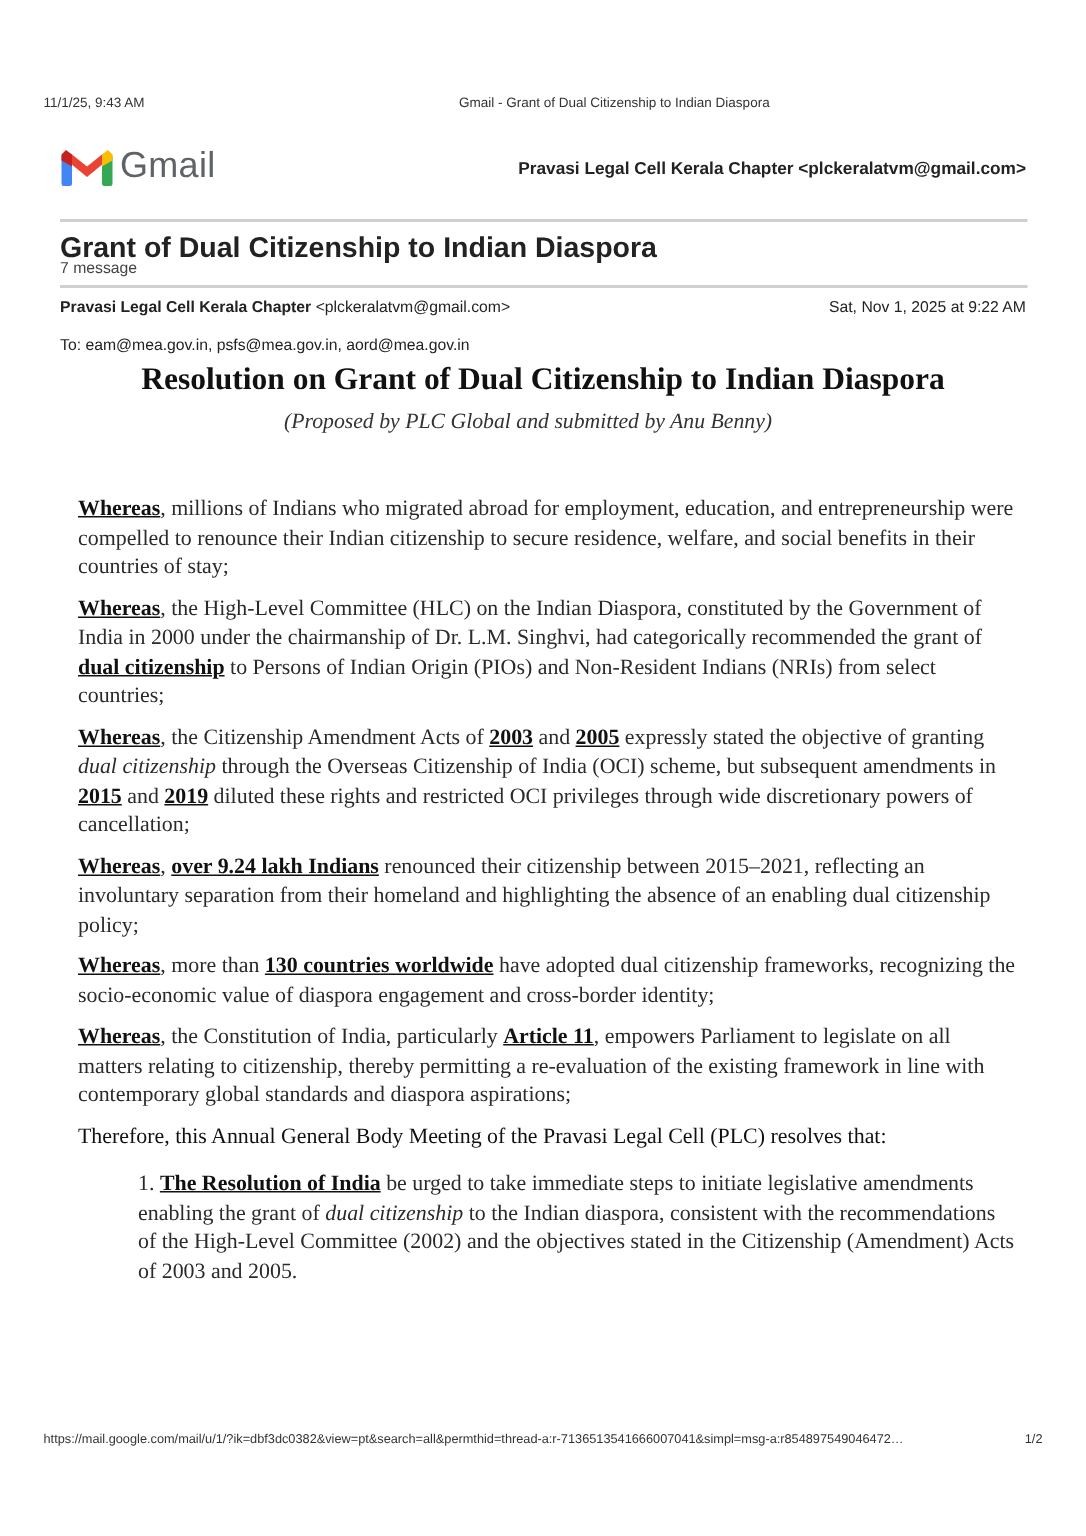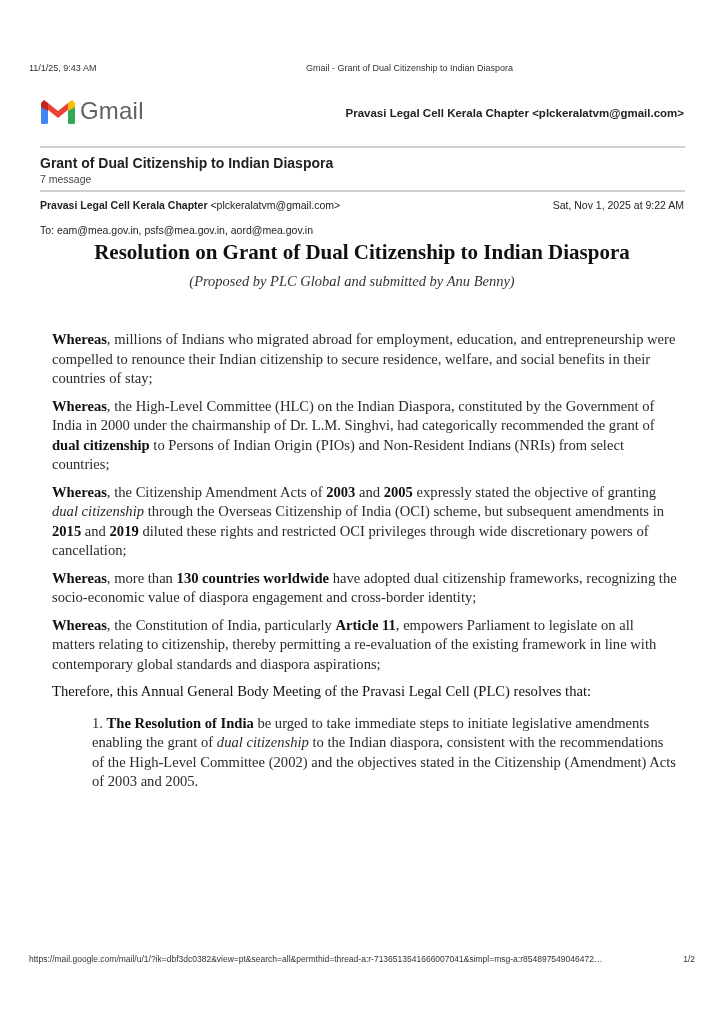--- a/index.html
+++ b/index.html
@@ -9,34 +9,34 @@
 
   .print-header { position:absolute; top:63px; left:0; width:724px; font-size:9px; color:#333; }
   .print-header .date { position:absolute; left:29px; }
   .print-header .title { position:absolute; left:306px; }
 
   .gmail-logo { position:absolute; left:40px; top:97px; display:flex; align-items:center; gap:4px; }
   .gmail-logo .word { font-size:24px; color:#5f6368; letter-spacing:0.2px; }
   .account { position:absolute; right:40px; top:107px; font-size:11.5px; font-weight:bold; color:#222; }
 
   .hr { position:absolute; left:40px; width:645px; height:2px; background:#d0d0d0; }
-  .subject { position:absolute; left:40px; top:155px; font-size:14px; font-weight:bold; color:#222; }
+  .subject { position:absolute; left:40px; top:155px; font-size:19px; font-weight:bold; color:#222; }
   .count { position:absolute; left:40px; top:173px; font-size:10.5px; color:#444; }
 
   .sender { position:absolute; left:40px; top:199px; font-size:10.5px; color:#222; }
   .sender b { font-weight:bold; }
   .msg-date { position:absolute; right:40px; top:199px; font-size:10.5px; color:#222; }
   .recipients { position:absolute; left:40px; top:224px; font-size:10.5px; color:#222; }
 
   .doc-title { position:absolute; left:0; width:724px; text-align:center; top:240px; font-size:21px; font-weight:bold; color:#111; }
   .doc-sub { position:absolute; left:0; width:704px; text-align:center; top:273px; font-size:14.5px; font-style:italic; color:#333; }
 
   .body { position:absolute; left:52px; width:625px; top:330px; font-size:14.6px; line-height:19.5px; color:#2a2a2a; }
   .body p { margin:0 0 8px 0; }
-  .body b { color:#111; }
+  .body b { color:#111;text-decoration:underline; }
   .body .therefore { font-weight:normal; color:#111; margin-bottom:12px; }
   .body .item { margin-left:40px; }
 
   .print-footer { position:absolute; top:954px; left:29px; width:666px; font-size:8.5px; color:#333; }
   .print-footer .url { position:absolute; left:0; }
   .print-footer .page { position:absolute; right:0; }
 </style>
 </head>
 <body>
 
@@ -72,20 +72,21 @@
 <div class="recipients sans">To: eam@mea.gov.in, psfs@mea.gov.in, aord@mea.gov.in</div>
 
 <div class="doc-title serif">Resolution on Grant of Dual Citizenship to Indian Diaspora</div>
 <div class="doc-sub serif">(Proposed by PLC Global and submitted by Anu Benny)</div>
 
 <div class="body serif">
   <div id="paras">
       <p><b>Whereas</b><span>, millions of Indians who migrated abroad for employment, education, and entrepreneurship were compelled to renounce their Indian citizenship to secure residence, welfare, and social benefits in their countries of stay;</span></p>
       <p><b>Whereas</b><span>, the High-Level Committee (HLC) on the Indian Diaspora, constituted by the Government of India in 2000 under the chairmanship of Dr. L.M. Singhvi, had categorically recommended the grant of </span><b>dual citizenship</b><span> to Persons of Indian Origin (PIOs) and Non-Resident Indians (NRIs) from select countries;</span></p>
       <p><b>Whereas</b><span>, the Citizenship Amendment Acts of </span><b>2003</b><span> and </span><b>2005</b><span> expressly stated the objective of granting </span><i>dual citizenship</i><span> through the Overseas Citizenship of India (OCI) scheme, but subsequent amendments in </span><b>2015</b><span> and </span><b>2019</b><span> diluted these rights and restricted OCI privileges through wide discretionary powers of cancellation;</span></p>
+      <p><b>Whereas</b><span>, </span><b>over 9.24 lakh Indians</b><span> renounced their citizenship between 2015–2021, reflecting an involuntary separation from their homeland and highlighting the absence of an enabling dual citizenship policy;</span></p>
       <p><b>Whereas</b><span>, more than </span><b>130 countries worldwide</b><span> have adopted dual citizenship frameworks, recognizing the socio-economic value of diaspora engagement and cross-border identity;</span></p>
       <p><b>Whereas</b><span>, the Constitution of India, particularly </span><b>Article 11</b><span>, empowers Parliament to legislate on all matters relating to citizenship, thereby permitting a re-evaluation of the existing framework in line with contemporary global standards and diaspora aspirations;</span></p>
     </div>
   <p class="therefore">Therefore, this Annual General Body Meeting of the Pravasi Legal Cell (PLC) resolves that:</p>
   <div id="items" class="item">
       <p><span>1.  </span><b>The Resolution of India</b><span> be urged to take immediate steps to initiate legislative amendments enabling the grant of </span><i>dual citizenship</i><span> to the Indian diaspora, consistent with the recommendations of the High-Level Committee (2002) and the objectives stated in the Citizenship (Amendment) Acts of 2003 and 2005.</span></p>
     </div>
 </div>
 
 <div class="print-footer sans">

